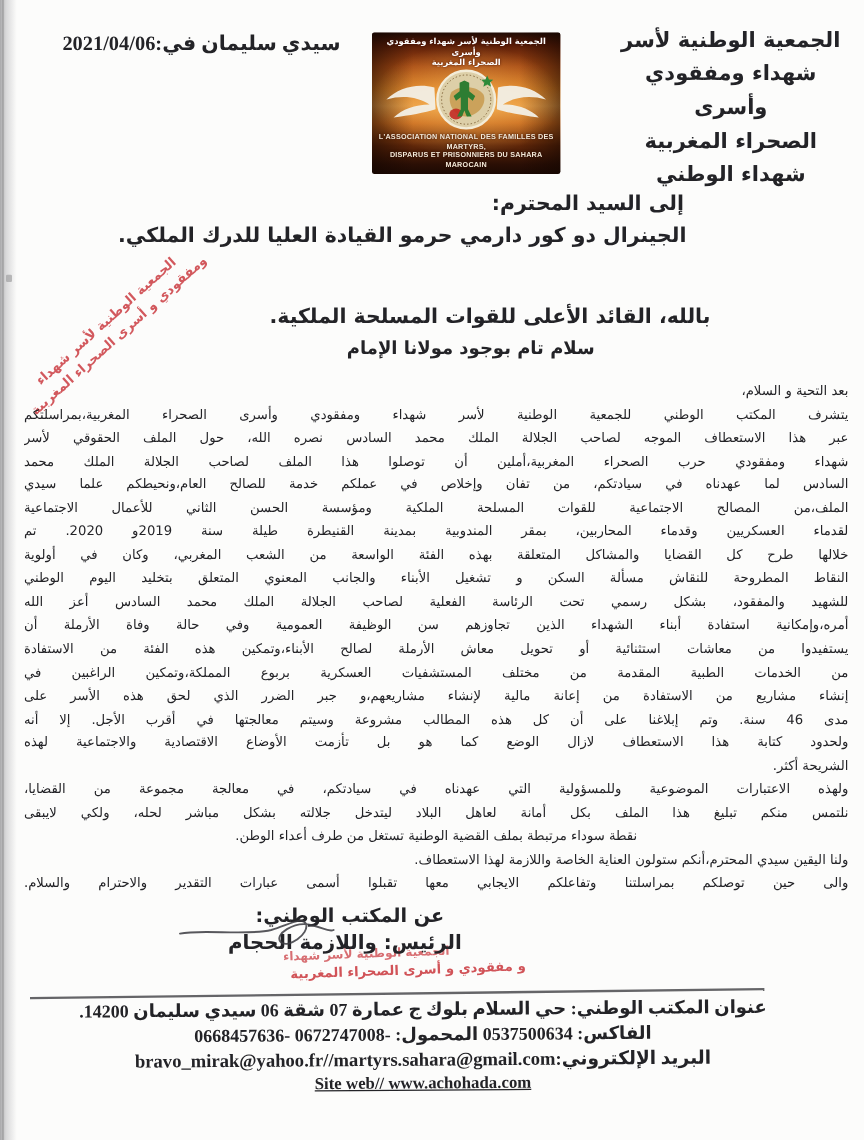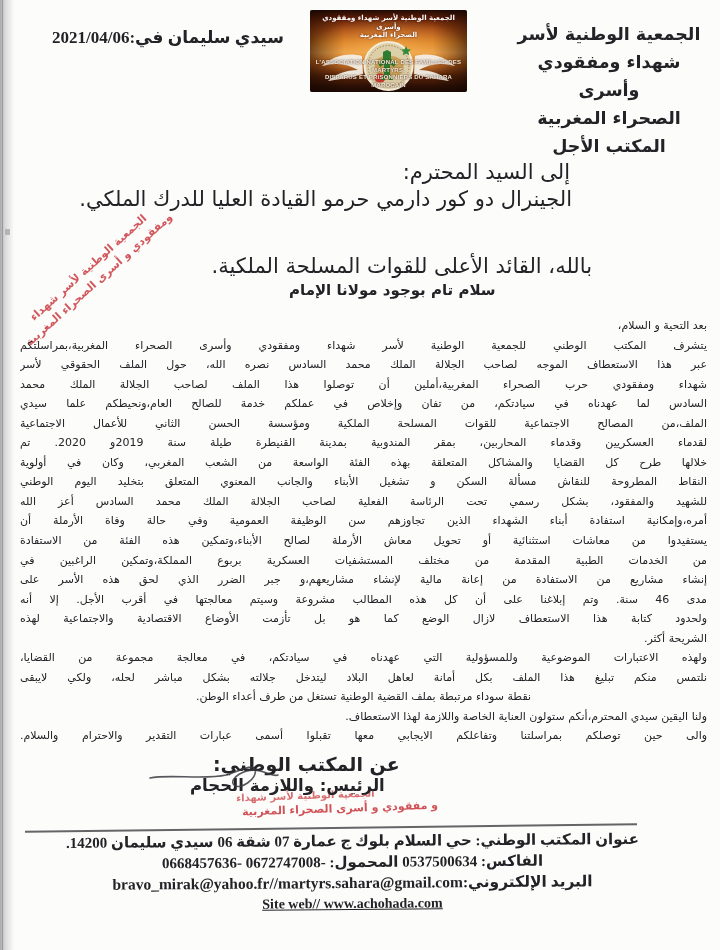--- a/index.html
+++ b/index.html
@@ -13,49 +13,49 @@
     background:linear-gradient(90deg,#a9a9ab 0,#d8d8d9 35%,rgba(252,252,251,0) 100%);}
   .edge-line{position:absolute;left:2px;top:0;bottom:0;width:1px;background:rgba(118,118,120,.55);}
   .speck{position:absolute;left:5px;top:229px;width:5px;height:6px;background:#9b9b9d;opacity:.65;border-radius:1px;}
   .abs{position:absolute;white-space:nowrap;}
   
   .org-block{position:absolute;top:20px;right:13px;width:196px;text-align:center;
     font-size:17.5px;font-weight:bold;line-height:28px;}
   .date-line{position:absolute;top:27px;left:52px;font-size:17px;font-weight:bold;
     font-family:"Liberation Serif","DejaVu Sans",serif;direction:rtl;}
   
-  .logo{position:absolute;left:310px;top:10px;width:157px;height:82px;overflow:hidden;border-radius:2px;
+  .logo{position:absolute;left:310px;top:27px;width:157px;height:118px;overflow:hidden;border-radius:2px;
     background:linear-gradient(180deg,#1f0a04 0%,#5a1d08 9%,#a84b14 24%,#d97c22 40%,#e99b44 52%,#c96a1e 64%,#5f2609 80%,#2b0f05 93%,#1c0903 100%);}
   .logo::before{content:'';position:absolute;inset:0;
     background:radial-gradient(ellipse 70% 55% at 50% 48%,rgba(255,195,95,.55),rgba(0,0,0,0) 72%),
                linear-gradient(90deg,rgba(18,5,0,.55),rgba(0,0,0,0) 22%,rgba(0,0,0,0) 78%,rgba(18,5,0,.55));}
   .logo-top{position:relative;margin-top:4px;text-align:center;color:#ffffff;
     font-size:7px;font-weight:bold;line-height:8.5px;text-shadow:0 0 2px rgba(60,10,0,.95);}
   .logo-cap{position:absolute;bottom:3px;left:0;right:0;text-align:center;color:#f3e9d8;
     font-size:6px;font-weight:bold;line-height:7.5px;font-family:"Liberation Sans",sans-serif;
     letter-spacing:.2px;text-shadow:0 0 2px rgba(40,8,0,.95);direction:ltr;}
   .emblem{position:absolute;left:0;top:22px;width:157px;height:60px;}
   
-  .h17{font-size:21px;font-weight:normal;}
+  .h17{font-size:17px;font-weight:bold;}
   .h16{font-size:15px;font-weight:bold;}
   .body-block{position:absolute;top:316px;right:13px;left:20px;
     font-size:11px;font-weight:normal;direction:rtl;}
   .line{height:19.55px;line-height:19.55px;overflow:hidden;
     text-align:justify;text-align-last:justify;}
   .line.r{text-align:right;text-align-last:right;}
   .line.c{text-align:center;text-align-last:center;}
   
   .stamp-diag{position:absolute;left:-12px;top:258px;width:212px;transform:rotate(-42deg);
     color:#cf4b50;font-size:11px;font-weight:bold;line-height:16px;text-align:center;opacity:.92;}
   .stamp-overlay{position:absolute;left:236px;top:790px;color:#cf4b50;font-size:10px;font-weight:bold;
     transform:rotate(-2deg);opacity:.8;white-space:nowrap;}
   .stamp-fragment{position:absolute;left:242px;top:802px;color:#cf4b50;font-size:11px;font-weight:bold;
     transform:rotate(-2deg);opacity:.95;white-space:nowrap;}
   
-  .sig-from{position:absolute;left:213px;top:753px;font-size:19px;font-weight:bold;}
+  .sig-from{position:absolute;left:213px;top:753px;font-size:16px;font-weight:bold;}
   .sig-president{position:absolute;left:190px;top:776px;font-size:16.5px;font-weight:bold;}
   .scribble{position:absolute;left:148px;top:756px;width:132px;height:44px;}
   
   .footer-rule{position:absolute;left:25px;top:827px;width:612px;height:2px;background:#4a4a4e;
     transform:rotate(-0.7deg);opacity:.85;}
   .footer{position:absolute;left:25px;width:655px;text-align:center;font-weight:bold;direction:rtl;
     font-family:"Liberation Serif","DejaVu Sans",serif;transform:rotate(-0.4deg);white-space:nowrap;}
   .f-address{top:832px;font-size:15px;}
   .f-phones{top:853px;font-size:15px;}
   .f-email{top:874px;font-size:15.5px;}
@@ -67,21 +67,21 @@
 <div class="page">
 
   <div class="edge-shadow"></div>
   <div class="edge-line"></div>
   <div class="speck"></div>
 
   <div class="org-block">
     <div>الجمعية الوطنية لأسر</div>
     <div>شهداء ومفقودي وأسرى</div>
     <div>الصحراء المغربية</div>
-    <div>المكتب الأجل</div>
+    <div>شهداء الوطني</div>
   </div>
 
   <div class="date-line">سيدي سليمان في:2021/04/06</div>
 
   <div class="logo">
     <div class="logo-top">
       <div>الجمعية الوطنية لأسر شهداء ومفقودي وأسرى</div>
       <div>الصحراء المغربية</div>
     </div>
     <svg class="emblem" viewBox="0 0 157 60">

